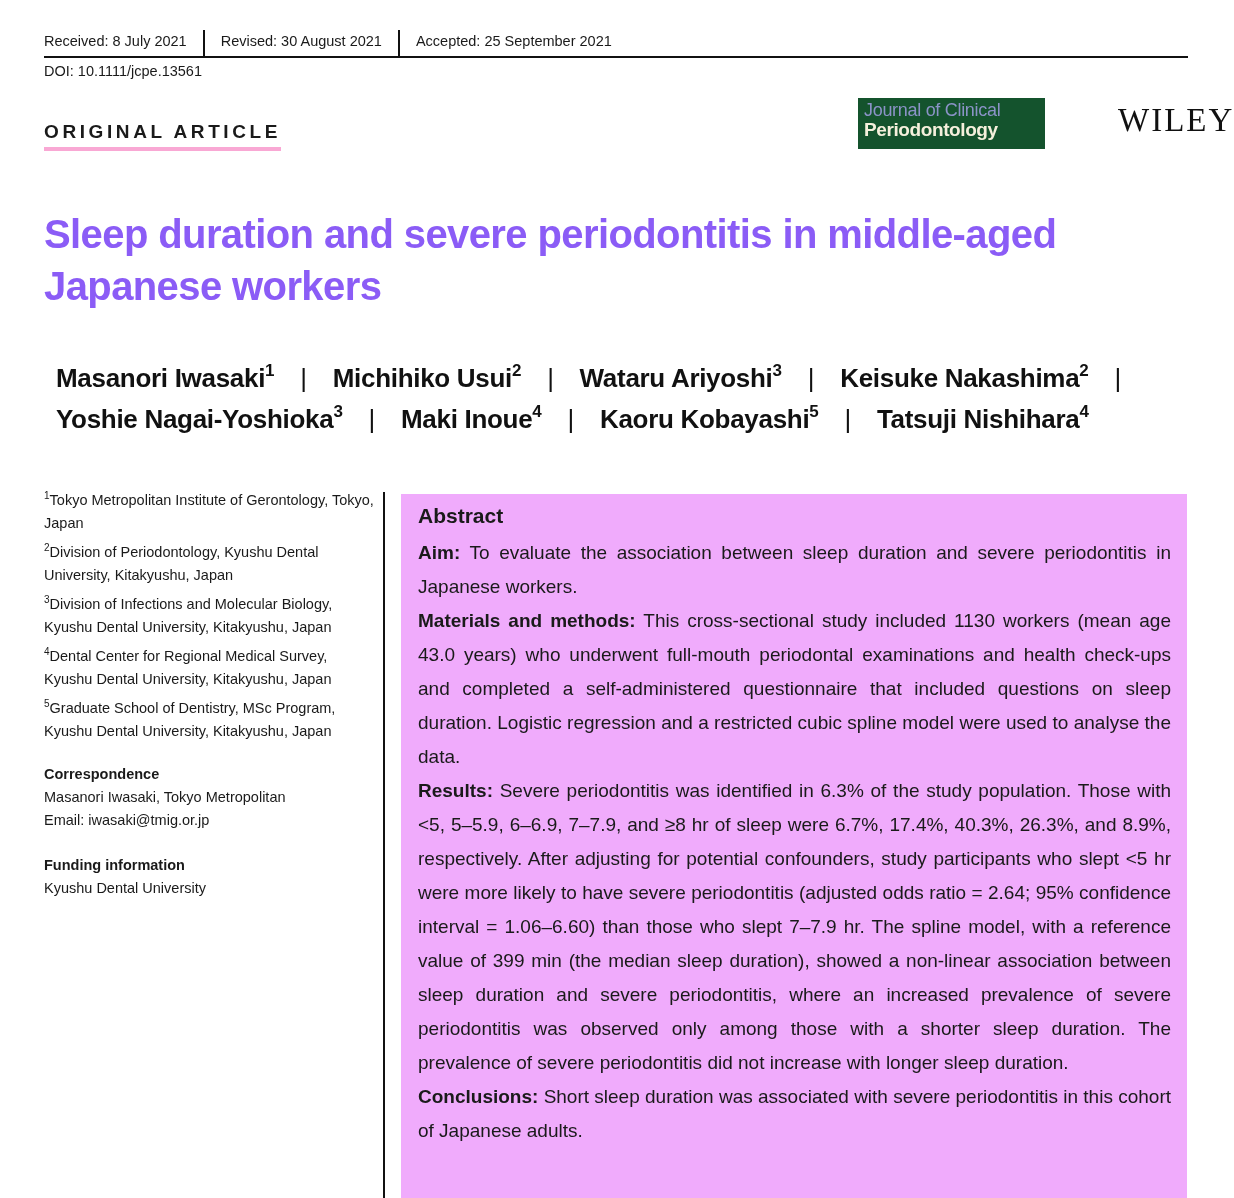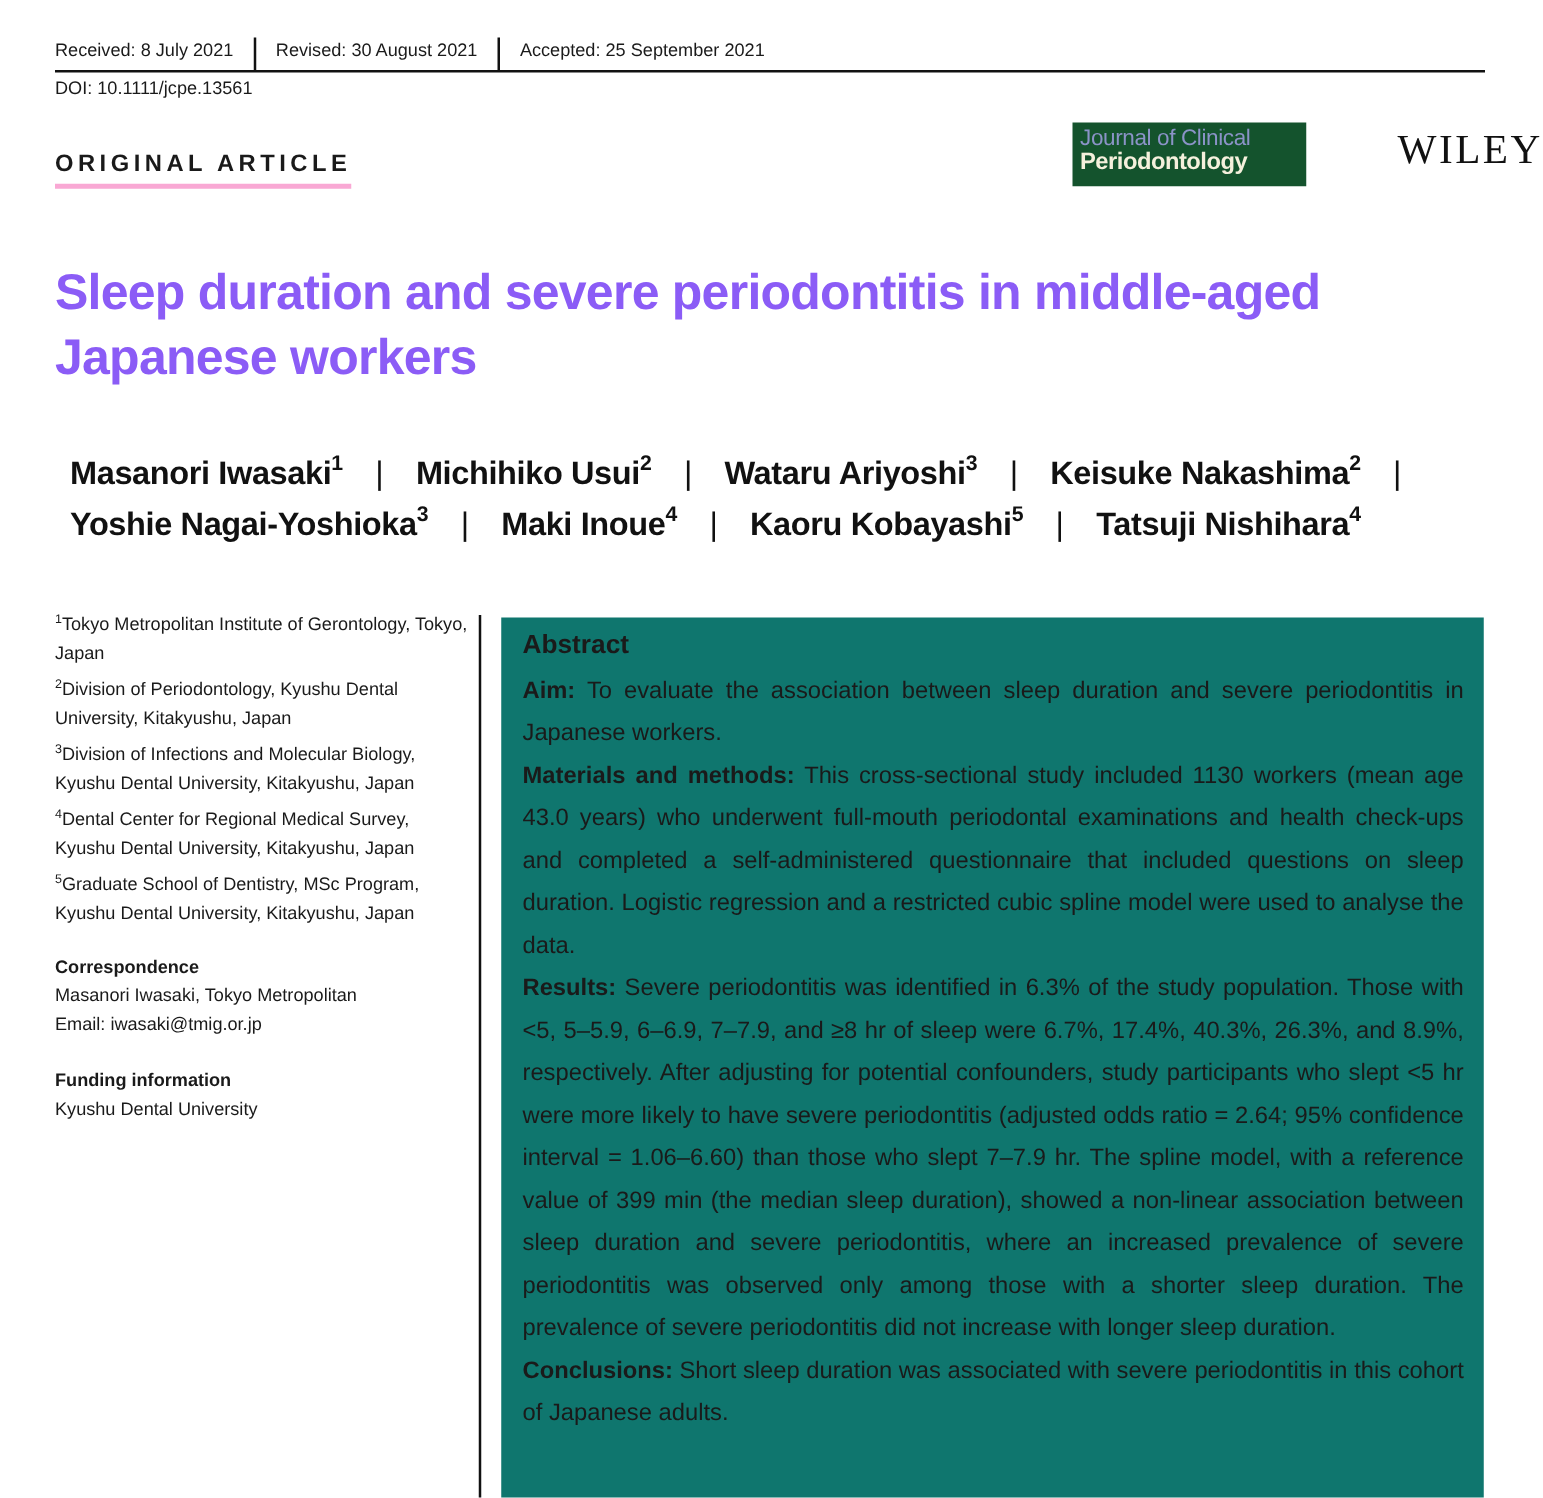--- a/index.html
+++ b/index.html
@@ -39,21 +39,21 @@
   }
   .authors .sep { display: inline-block; margin: 0 26px; font-weight: normal; }
   .authors sup { font-size: 17px; vertical-align: 11px; line-height: 0; }
   .side { position: absolute; left: 44px; top: 489px; width: 330px; font-size: 14.5px; line-height: 23px; }
   .side .aff { margin-bottom: 6px; }
   .side sup { font-size: 10px; vertical-align: 6px; line-height: 0; }
   .side .h { font-weight: bold; }
   .side .block { margin-top: 22px; }
   .vrule { position: absolute; left: 383px; top: 492px; width: 2px; height: 706px; background: #111; }
   .abstract {
-    position: absolute; left: 401px; top: 494px; width: 786px; height: 704px; background: #0f766e;
+    position: absolute; left: 401px; top: 494px; width: 786px; height: 704px; background: #f0abfc;
     box-sizing: border-box; padding: 8px 16px 0 17px; font-size: 19px; line-height: 34px; text-align: justify;
   }
   .abstract .ah { font-size: 21px; font-weight: bold; line-height: 28px; margin-bottom: 6px; }
   .abstract .lbl { font-weight: bold; }
   .abstract p { margin: 0; }
 </style>
 </head>
 <body>
 
 <div class="dates">

